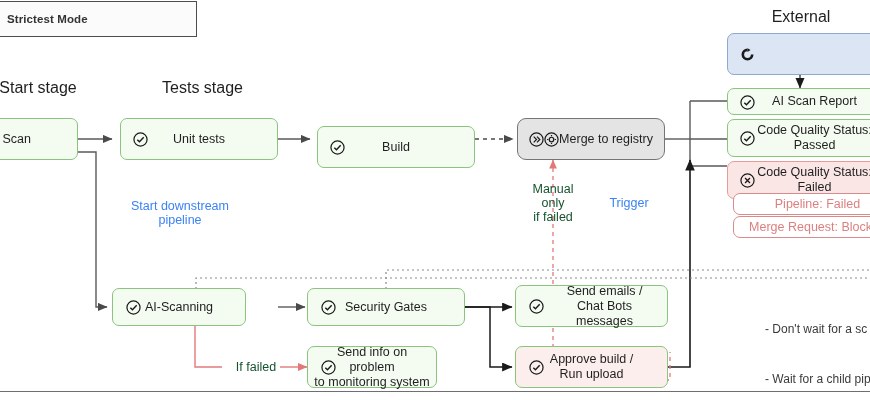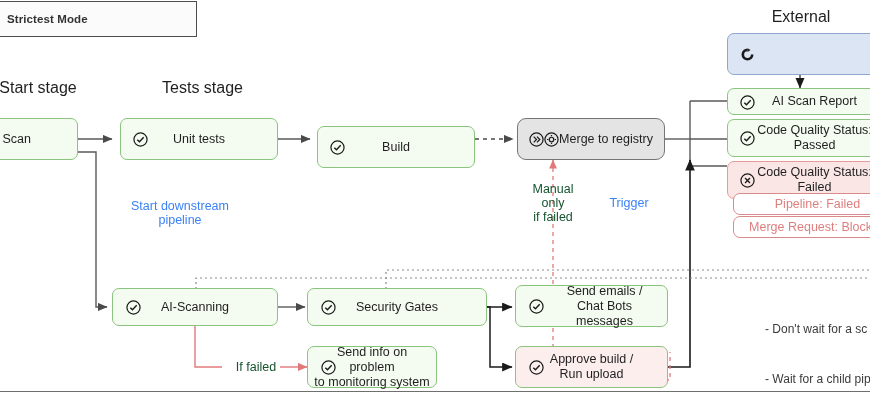--- a/index.html
+++ b/index.html
@@ -293,31 +293,31 @@
   </div>
 
   <div class="node outline-red" style="left:733px; top:193px; width:169px; height:22px;">
     <span class="node-label">Pipeline: Failed</span>
   </div>
 
   <div class="node outline-red" style="left:733px; top:216px; width:169px; height:22px;">
     <span class="node-label">Merge Request: Blocked</span>
   </div>
 
-  <div class="node" style="left:112px; top:288px; width:166px; height:38px;text-align:center;">
+  <div class="node" style="left:112px; top:288px; width:134px; height:38px;text-align:center;">
     <span class="status-icon" style="left:13px; top:11px;">
       <svg viewBox="0 0 16 16">
           <circle cx="8" cy="8" r="7" fill="none" stroke="#1a1a1a" stroke-width="1.3"></circle>
           <path d="M4.6 8.2 L6.9 10.5 L11.4 5.6" fill="none" stroke="#1a1a1a" stroke-width="1.5"></path>
         </svg>
     </span>
     <span class="node-label">AI-Scanning</span>
   </div>
 
-  <div class="node" style="left:307px; top:288px; width:180px; height:38px;">
+  <div class="node" style="left:307px; top:288px; width:158px; height:38px;">
     <span class="status-icon" style="left:13px; top:11px;">
       <svg viewBox="0 0 16 16">
           <circle cx="8" cy="8" r="7" fill="none" stroke="#1a1a1a" stroke-width="1.3"></circle>
           <path d="M4.6 8.2 L6.9 10.5 L11.4 5.6" fill="none" stroke="#1a1a1a" stroke-width="1.5"></path>
         </svg>
     </span>
     <span class="node-label">Security Gates</span>
   </div>
 
   <div class="node" style="left:515px; top:285px; width:153px; height:42px;padding-left:32px;">

